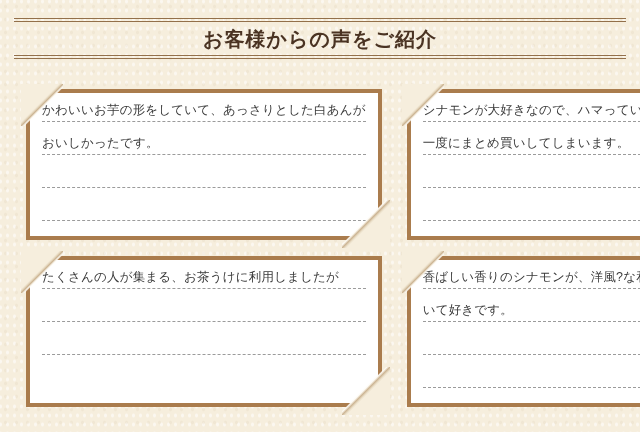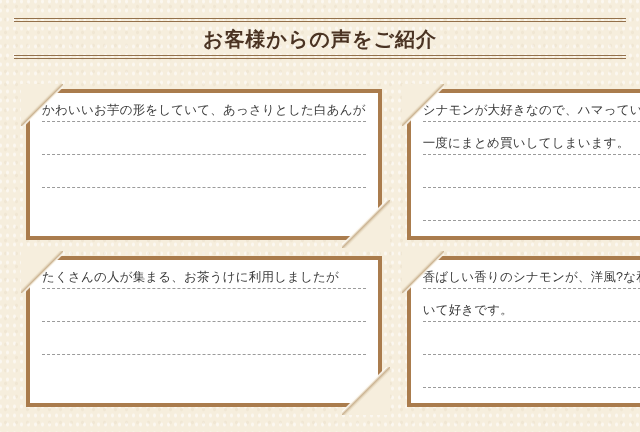--- a/index.html
+++ b/index.html
@@ -71,20 +71,21 @@
   <div class="rule"></div>
   <h1 class="page-title">お客様からの声をご紹介</h1>
   <div class="rule"></div>
 </div>
 
 <div class="cards">
 
   <div class="card">
     <div class="card-body">
       <div class="guide-line">かわいいお芋の形をしていて、あっさりとした白あんが</div>
+      <div class="guide-line">おいしかったです。</div>
       <div class="guide-line"></div>
       <div class="guide-line"></div>
     </div>
     <div class="fold fold-tl"></div>
     <div class="fold fold-br"></div>
   </div>
 
   <div class="card">
     <div class="card-body">
       <div class="guide-line">シナモンが大好きなので、ハマっています。</div>

